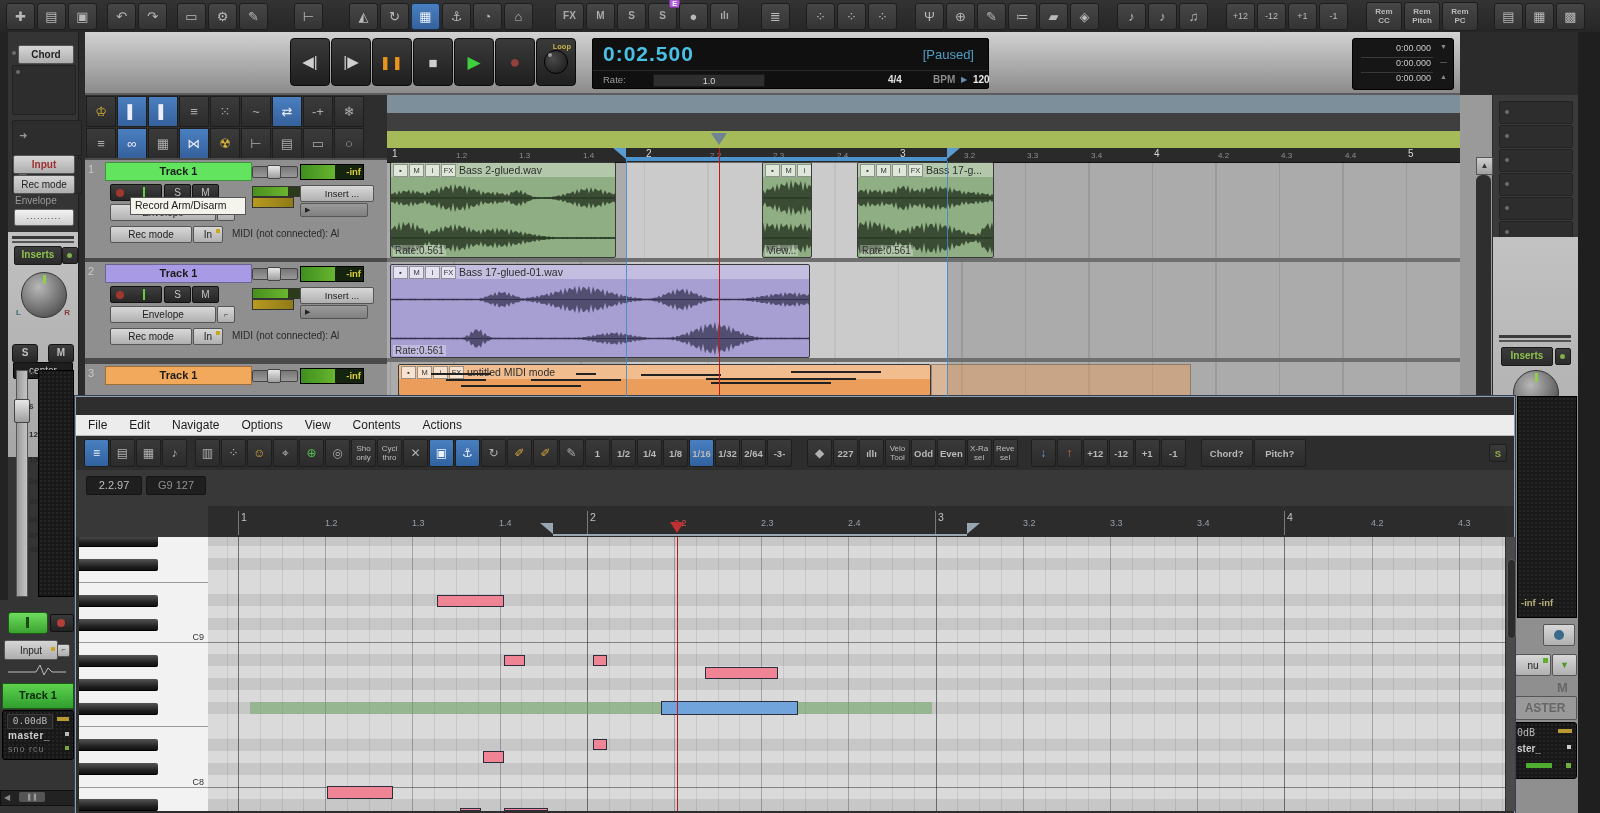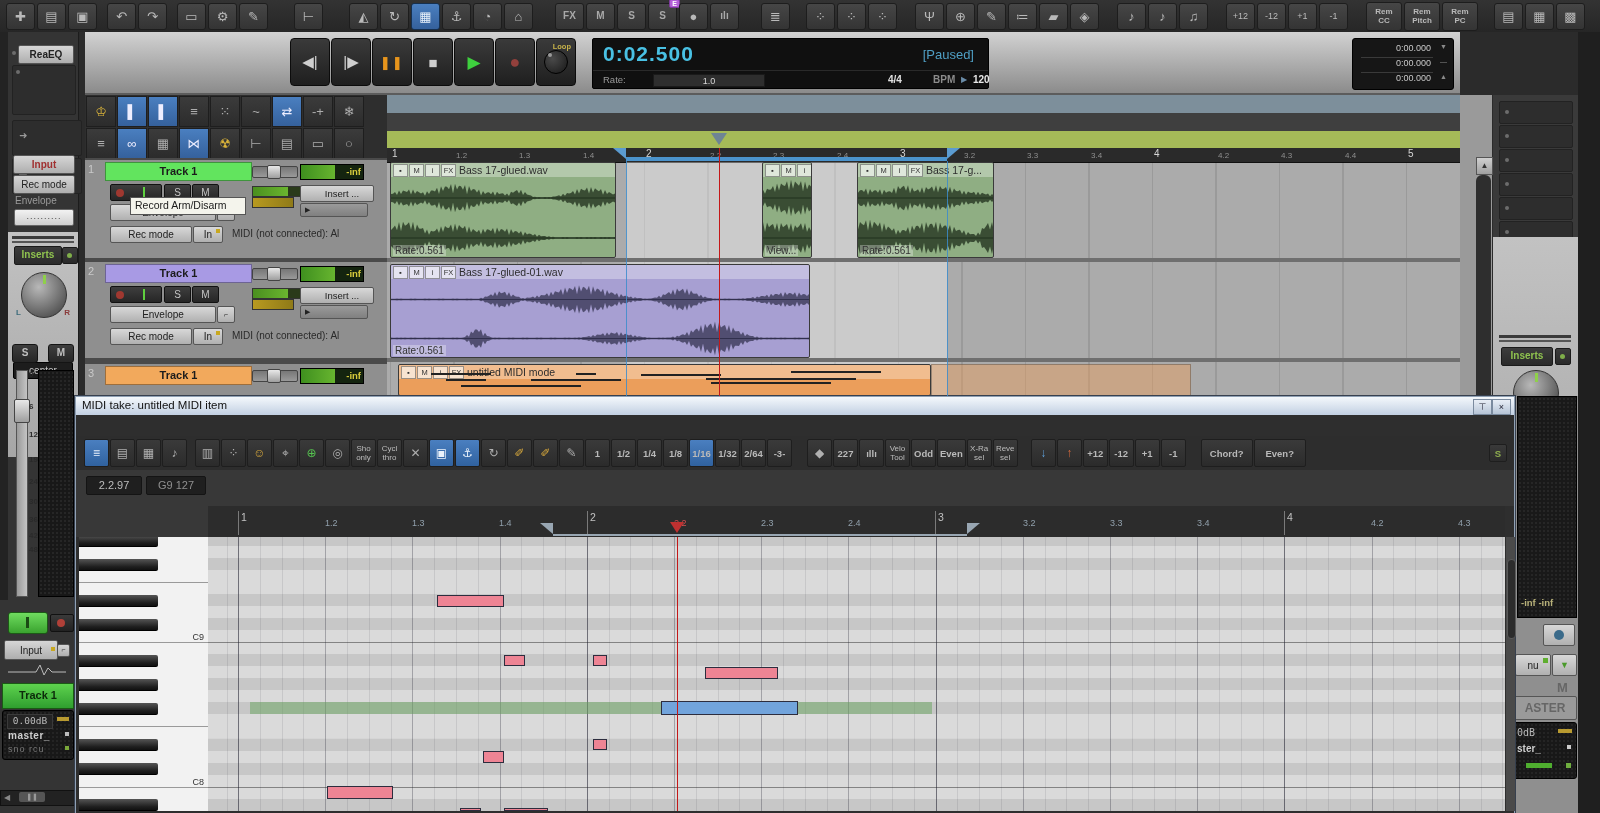--- a/index.html
+++ b/index.html
@@ -260,21 +260,21 @@
         <div class="td-row" style="top: 19px;">0:00.000</div>
         <div class="td-arr" style="top: 19px;">—</div>
         <div class="td-sep" style="top: 33px;"></div>
         <div class="td-row" style="top: 34px;">0:00.000</div>
         <div class="td-arr" style="top: 34px;">▲</div>
       </div>
   </div>
 
   <div id="left-edge" class="abs"></div>
   <div id="left-dock" class="abs">
-      <div class="ld-btn" style="top: 13px; left: 10px; width: 54px;">ReaEQ</div>
+      <div class="ld-btn" style="top: 13px; left: 10px; width: 54px;">Chord</div>
       <div class="ld-dot" style="left: 4px; top: 19px;"></div>
       <div class="ld-slot" style="top: 33px; height: 48px;"></div>
       <div class="ld-dot" style="left: 8px; top: 38px;"></div>
       <div class="ld-slot" style="top: 88px; height: 34px; color: rgb(153, 153, 153); font-size: 10px; padding-left: 6px; line-height: 30px;">➜</div>
       <div class="ld-slot" style="top: 126px; height: 34px; color: rgb(138, 138, 138); font-size: 11px; padding-left: 6px; line-height: 30px;">▄</div>
       <div class="ld-btn" style="top: 123px; width: 60px; left: 5px; color: rgb(160, 48, 48);">Input</div>
       <div class="ld-btn" style="top: 143px; width: 60px; left: 5px; font-weight: normal;">Rec mode</div>
       <div class="ld-label" style="left: 7px; top: 163px; font-weight: normal;">Envelope</div>
       <div class="dots-btn" style="top: 177px;">..........</div>
       <div class="ins-area" style="top: 200px; height: 225px;">
@@ -445,21 +445,21 @@
     <div id="arr-body" class="abs">
         <div class="sel-region" style="left: 239px; top: 0px; width: 321px; height: 234px;"></div>
         <div class="row-sep" style="top: 96px;"></div>
         <div class="row-sep" style="top: 196px;"></div>
         <div class="item" style="left: 3px; top: 0px; width: 226px; height: 96px; background: rgb(143, 174, 131);">
           <div class="hdr">
             <div class="ibtn">▪</div>
             <div class="ibtn">M</div>
             <div class="ibtn">i</div>
             <div class="ibtn">FX</div>
-            <span class="iname">Bass 17-glued.wav</span>
+            <span class="iname">Bass 2-glued.wav</span>
           </div>
           <svg width="226" height="40" style="position: absolute; left: 0px; top: 15px;">
             <path d="M0,16.0L2,15.8L4,13.9L6,17.1L8,12.4L10,16.0L12,12.4L14,13.3L16,13.9L18,11.6L20,16.6L22,11.5L24,15.7L26,13.1L28,14.3L30,15.5L32,14.2L34,17.7L36,13.2L38,15.9L40,12.6L42,12.6L44,13.6L46,9.7L48,16.1L50,8.2L52,12.9L54,8.6L56,8.8L58,11.2L60,6.1L62,15.4L64,5.8L66,11.5L68,7.8L70,8.2L72,11.7L74,7.0L76,16.2L78,8.1L80,13.0L82,10.9L84,11.4L86,14.5L88,11.6L90,17.5L92,13.1L94,16.0L96,14.6L98,14.2L100,16.2L102,13.4L104,17.7L106,13.8L108,16.0L110,15.4L112,15.3L114,17.4L116,15.6L118,18.0L120,13.7L122,14.8L124,13.3L126,12.0L128,15.4L130,11.7L132,17.1L134,14.1L136,16.6L138,17.1L140,17.6L142,19.1L144,18.8L146,19.2L148,19.1L150,19.2L152,19.2L154,19.1L156,19.2L158,18.9L160,19.2L162,18.4L164,18.5L166,18.1L168,17.2L170,18.4L172,15.8L174,17.8L176,14.9L178,15.4L180,15.0L182,12.9L184,16.4L186,11.1L188,15.4L190,10.8L192,12.0L194,12.4L196,9.5L198,15.5L200,8.9L202,14.4L204,10.3L206,11.9L208,13.3L210,11.1L212,16.7L214,12.0L216,16.1L218,14.1L220,15.3L222,16.5L224,15.6L226,18.6L226,21.4L224,24.4L222,23.5L220,24.7L218,25.9L216,23.9L214,28.0L212,23.3L210,28.9L208,26.7L206,28.1L204,29.7L202,25.6L200,31.1L198,24.5L196,30.5L194,27.6L192,28.0L190,29.2L188,24.6L186,28.9L184,23.6L182,27.1L180,25.0L178,24.6L176,25.1L174,22.2L172,24.2L170,21.6L168,22.8L166,21.9L164,21.5L162,21.6L160,20.8L158,21.1L156,20.8L154,20.9L152,20.8L150,20.8L148,20.9L146,20.8L144,21.2L142,20.9L140,22.4L138,22.9L136,23.4L134,25.9L132,22.9L130,28.3L128,24.6L126,28.0L124,26.7L122,25.2L120,26.3L118,22.0L116,24.4L114,22.6L112,24.7L110,24.6L108,24.0L106,26.2L104,22.3L102,26.6L100,23.8L98,25.8L96,25.4L94,24.0L92,26.9L90,22.5L88,28.4L86,25.5L84,28.6L82,29.1L80,27.0L78,31.9L76,23.8L74,33.0L72,28.3L70,31.8L68,32.2L66,28.5L64,34.2L62,24.6L60,33.9L58,28.8L56,31.2L54,31.4L52,27.1L50,31.8L48,23.9L46,30.3L44,26.4L42,27.4L40,27.4L38,24.1L36,26.8L34,22.3L32,25.8L30,24.5L28,25.7L26,26.9L24,24.3L22,28.5L20,23.4L18,28.4L16,26.1L14,26.7L12,27.6L10,24.0L8,27.6L6,22.9L4,26.1L2,24.2L0,24.0Z" fill="rgba(25,40,22,0.72)"></path>
             <line x1="0" x2="226" y1="20" y2="20" stroke="rgba(25,40,22,0.8)"></line>
           </svg>
           <svg width="226" height="40" style="position: absolute; left: 0px; top: 55px;">
             <path d="M0,12.1L2,9.9L4,7.4L6,12.3L8,4.1L10,13.3L12,3.7L14,7.8L16,6.5L18,4.2L20,11.7L22,3.7L24,13.4L26,6.4L28,10.4L30,10.8L32,9.9L34,15.5L36,11.5L38,16.7L40,12.7L42,13.6L44,13.1L46,10.4L48,15.1L50,8.2L52,14.1L54,7.9L56,9.7L58,10.0L60,6.5L62,13.9L64,5.5L66,12.8L68,7.0L70,9.2L72,10.6L74,7.7L76,15.1L78,8.4L80,14.4L82,11.0L84,12.7L86,14.3L88,11.7L90,16.6L92,10.7L94,14.8L96,11.2L98,11.8L100,13.3L102,9.9L104,16.3L106,9.6L108,14.1L110,11.0L112,11.7L114,13.7L116,10.6L118,16.9L120,11.0L122,14.9L124,12.9L126,13.4L128,15.4L130,13.1L132,18.0L134,14.0L136,16.5L138,15.6L140,15.9L142,17.4L144,16.1L146,18.8L148,16.8L150,18.2L152,17.9L154,18.0L156,18.9L158,18.3L160,19.2L162,18.7L164,19.2L166,19.2L168,19.2L170,19.2L172,19.1L174,19.2L176,19.1L178,19.2L180,19.2L182,19.2L184,19.2L186,19.1L188,19.2L190,19.1L192,19.2L194,19.2L196,19.1L198,19.2L200,19.1L202,19.2L204,19.1L206,19.2L208,19.2L210,19.1L212,19.2L214,19.1L216,19.2L218,19.1L220,19.2L222,19.2L224,19.1L226,19.2L226,20.8L224,20.9L222,20.8L220,20.8L218,20.9L216,20.8L214,20.9L212,20.8L210,20.9L208,20.8L206,20.8L204,20.9L202,20.8L200,20.9L198,20.8L196,20.9L194,20.8L192,20.8L190,20.9L188,20.8L186,20.9L184,20.8L182,20.8L180,20.8L178,20.8L176,20.9L174,20.8L172,20.9L170,20.8L168,20.8L166,20.8L164,20.8L162,21.3L160,20.8L158,21.7L156,21.1L154,22.0L152,22.1L150,21.8L148,23.2L146,21.2L144,23.9L142,22.6L140,24.1L138,24.4L136,23.5L134,26.0L132,22.0L130,26.9L128,24.6L126,26.6L124,27.1L122,25.1L120,29.0L118,23.1L116,29.4L114,26.3L112,28.3L110,29.0L108,25.9L106,30.4L104,23.7L102,30.1L100,26.7L98,28.2L96,28.8L94,25.2L92,29.3L90,23.4L88,28.3L86,25.7L84,27.3L82,29.0L80,25.6L78,31.6L76,24.9L74,32.3L72,29.4L70,30.8L68,33.0L66,27.2L64,34.5L62,26.1L60,33.5L58,30.0L56,30.3L54,32.1L52,25.9L50,31.8L48,24.9L46,29.6L44,26.9L42,26.4L40,27.3L38,23.3L36,28.5L34,24.5L32,30.1L30,29.2L28,29.6L26,33.6L24,26.6L22,36.3L20,28.3L18,35.8L16,33.5L14,32.2L12,36.3L10,26.7L8,35.9L6,27.7L4,32.6L2,30.1L0,27.9Z" fill="rgba(25,40,22,0.72)"></path>
             <line x1="0" x2="226" y1="20" y2="20" stroke="rgba(25,40,22,0.8)"></line>
           </svg>
           <div class="irate">Rate:0.561</div>
@@ -614,25 +614,29 @@
         <div style="position: absolute; left: 3px; top: 4px; color: rgb(185, 185, 185); font-size: 10px; font-family: &quot;DejaVu Sans Mono&quot;, monospace;">0dB</div>
         <div style="position: absolute; right: 4px; top: 6px; width: 14px; height: 4px; background: rgb(184, 154, 48);"></div>
         <div style="position: absolute; left: 3px; top: 20px; color: rgb(207, 207, 207); font-size: 10px; font-weight: bold;">ster_</div>
         <div style="position: absolute; right: 5px; top: 22px; width: 4px; height: 4px; background: rgb(204, 204, 204);"></div>
         <div style="position: absolute; left: 12px; top: 40px; width: 26px; height: 5px; background: rgb(79, 174, 47);"></div>
         <div style="position: absolute; right: 5px; top: 40px; width: 5px; height: 5px; background: rgb(111, 174, 63);"></div>
       </div>
     </div>
 
   <div id="midi-win" class="abs">
-    <div id="mw-title" class="abs">
-      <span>MIDI take: untitled MIDI item</span>
-      <span class="mw-sys" style="right:22px;">⊤</span>
-      <span class="mw-sys" style="right:3px;">×</span>
-    </div>
+    <div id="mw-menu" class="abs">
+        <div class="menu-item">File</div>
+        <div class="menu-item">Edit</div>
+        <div class="menu-item">Navigate</div>
+        <div class="menu-item">Options</div>
+        <div class="menu-item">View</div>
+        <div class="menu-item">Contents</div>
+        <div class="menu-item">Actions</div>
+      </div>
     <div id="mw-toolbar" class="abs">
         <div class="mtb active">≡</div>
         <div class="mtb">▤</div>
         <div class="mtb">▦</div>
         <div class="mtb">♪</div>
         <div class="mtb sep"></div>
         <div class="mtb">▥</div>
         <div class="mtb">⁘</div>
         <div class="mtb gold">☺</div>
         <div class="mtb">⌖</div>
@@ -668,21 +672,21 @@
 sel</div>
         <div class="mtb t2">Reve
 sel</div>
         <div class="mtb blue" style="margin-left: 12px;">↓</div>
         <div class="mtb red">↑</div>
         <div class="mtb t1">+12</div>
         <div class="mtb t1">-12</div>
         <div class="mtb t1">+1</div>
         <div class="mtb t1">-1</div>
         <div class="mtb t1 wide" style="margin-left: 14px;">Chord?</div>
-        <div class="mtb t1 wide">Even?</div>
+        <div class="mtb t1 wide">Pitch?</div>
         <div class="mtb t1" style="position: absolute; right: 6px; min-width: 18px; height: 18px; top: 8px; color: rgb(143, 174, 79);">S</div>
       </div>
     <div id="mw-info" class="abs">
       <div class="disp" style="left:10px;width:54px;text-align:center;">2.2.97</div>
       <div class="disp" style="left:70px;width:58px;color:#8f8f8f;">G9  127</div>
     </div>
     <div style="position:absolute;left:0;top:109px;width:132px;height:31px;background:#383838;"></div>
     <div id="mruler" class="abs">
         <div class="mr-maj" style="left: 30px;">1</div>
         <div class="mr-maj" style="left: 379px;">2</div>

